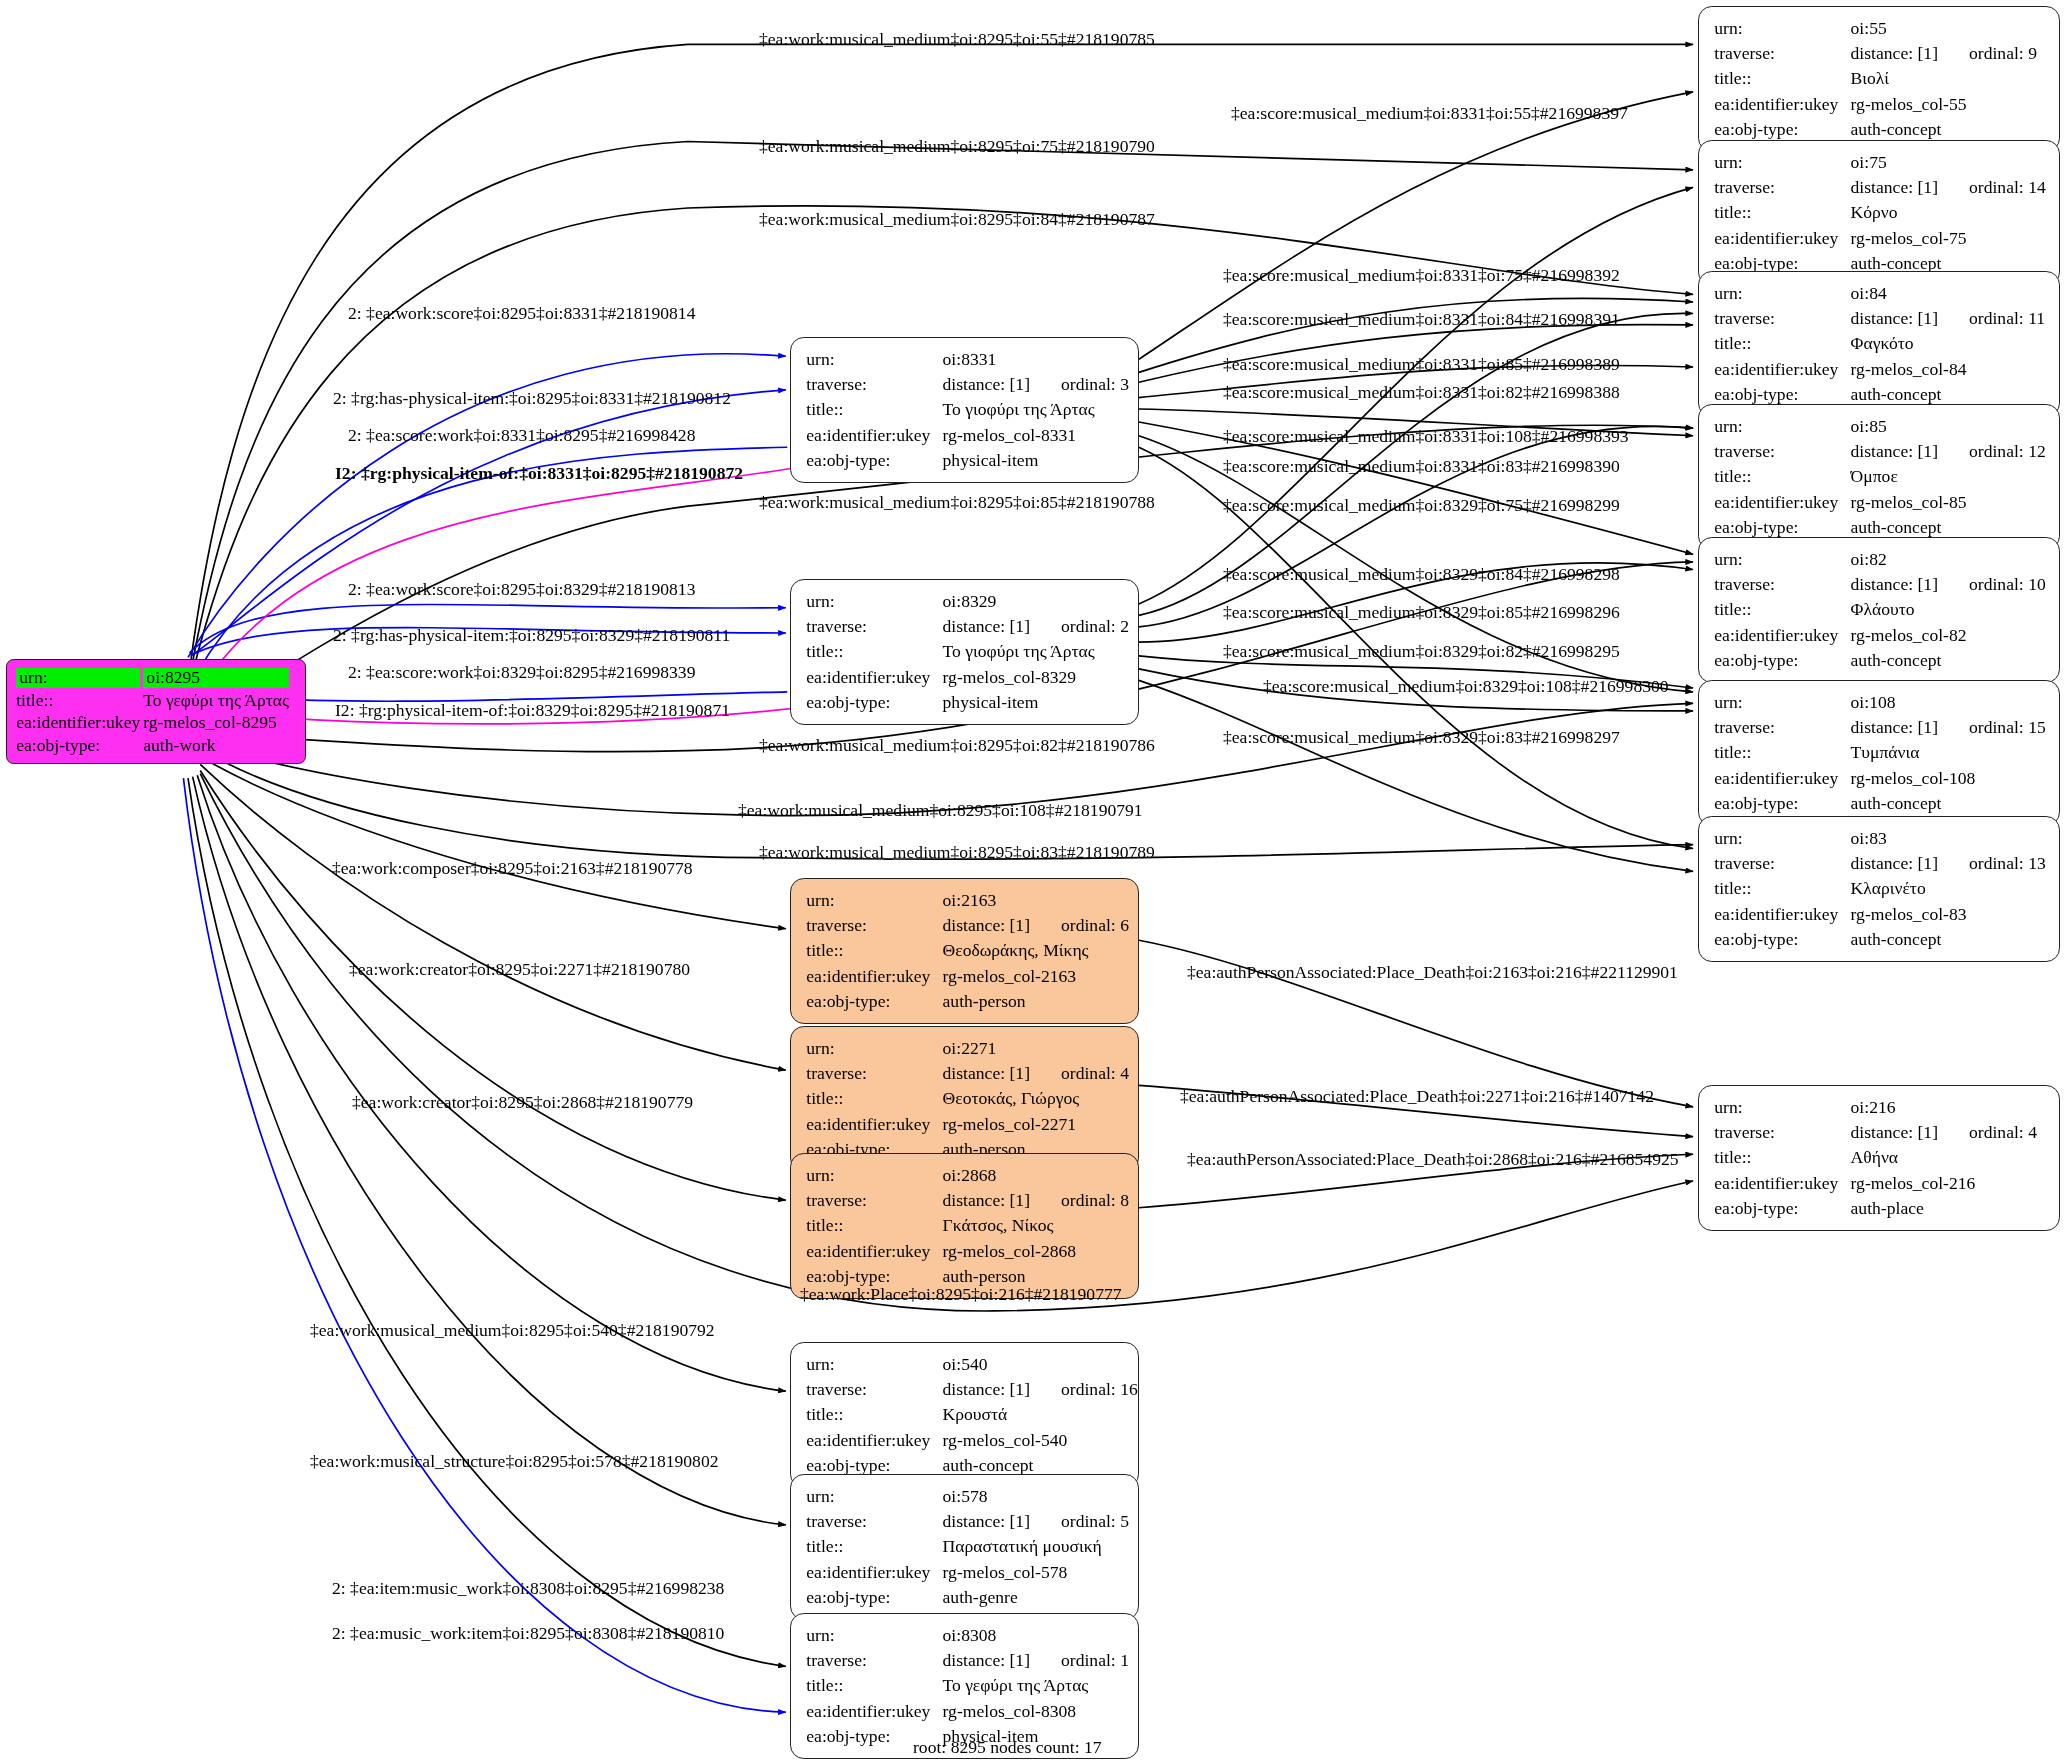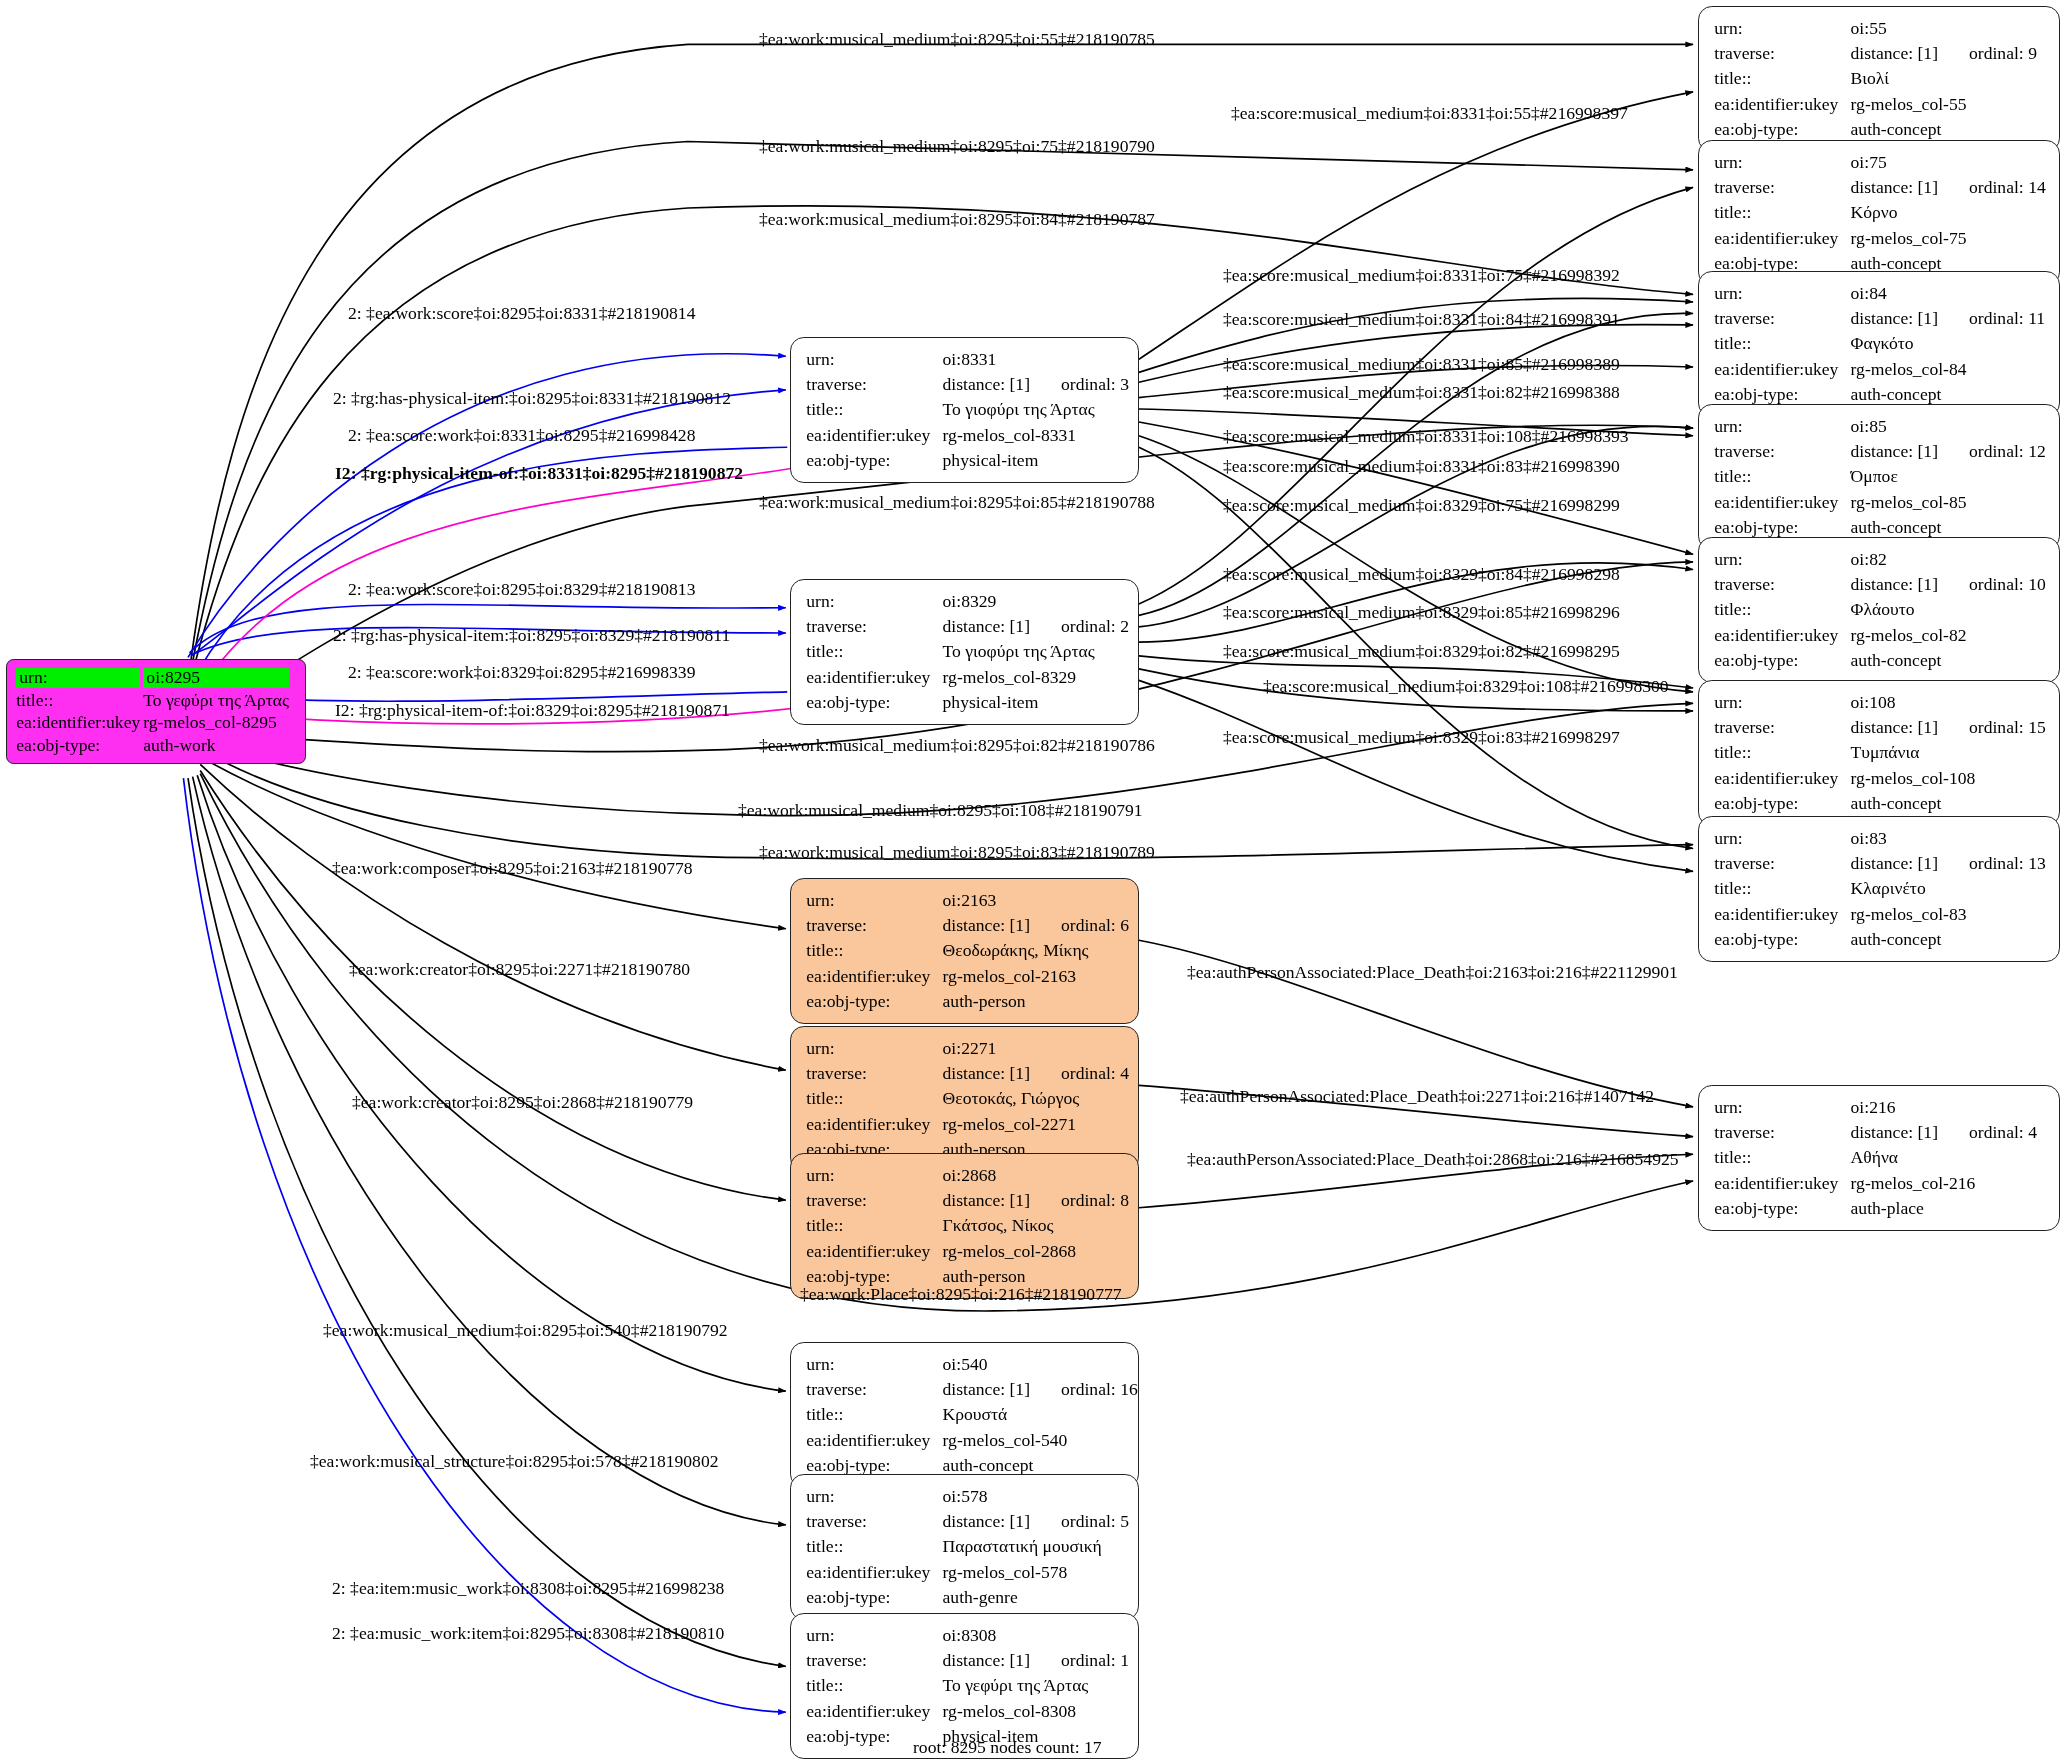--- a/index.html
+++ b/index.html
@@ -571,21 +571,21 @@
       <div class="elabel" style="left: 759px; top: 735px;">‡ea:work:musical_medium‡oi:8295‡oi:82‡#218190786</div>
       <div class="elabel" style="left: 738px; top: 800px;">‡ea:work:musical_medium‡oi:8295‡oi:108‡#218190791</div>
       <div class="elabel" style="left: 759px; top: 842px;">‡ea:work:musical_medium‡oi:8295‡oi:83‡#218190789</div>
       <div class="elabel" style="left: 332px; top: 858px;">‡ea:work:composer‡oi:8295‡oi:2163‡#218190778</div>
       <div class="elabel" style="left: 349px; top: 959px;">‡ea:work:creator‡oi:8295‡oi:2271‡#218190780</div>
       <div class="elabel" style="left: 1187px; top: 962px;">‡ea:authPersonAssociated:Place_Death‡oi:2163‡oi:216‡#221129901</div>
       <div class="elabel" style="left: 352px; top: 1092px;">‡ea:work:creator‡oi:8295‡oi:2868‡#218190779</div>
       <div class="elabel" style="left: 1180px; top: 1086px;">‡ea:authPersonAssociated:Place_Death‡oi:2271‡oi:216‡#1407142</div>
       <div class="elabel" style="left: 1187px; top: 1149px;">‡ea:authPersonAssociated:Place_Death‡oi:2868‡oi:216‡#216854925</div>
       <div class="elabel" style="left: 800px; top: 1284px;">‡ea:work:Place‡oi:8295‡oi:216‡#218190777</div>
-      <div class="elabel" style="left: 323px; top: 1320px;">‡ea:work:musical_medium‡oi:8295‡oi:540‡#218190792</div>
+      <div class="elabel" style="left: 310px; top: 1320px;">‡ea:work:musical_medium‡oi:8295‡oi:540‡#218190792</div>
       <div class="elabel" style="left: 310px; top: 1451px;">‡ea:work:musical_structure‡oi:8295‡oi:578‡#218190802</div>
       <div class="elabel" style="left: 332px; top: 1578px;">2: ‡ea:item:music_work‡oi:8308‡oi:8295‡#216998238</div>
       <div class="elabel" style="left: 332px; top: 1623px;">2: ‡ea:music_work:item‡oi:8295‡oi:8308‡#218190810</div>
     </div>
 
   <div class="caption" style="left:913px;top:1737px;">root: 8295 nodes count: 17</div>
 </div>
 
 
 </body></html>

